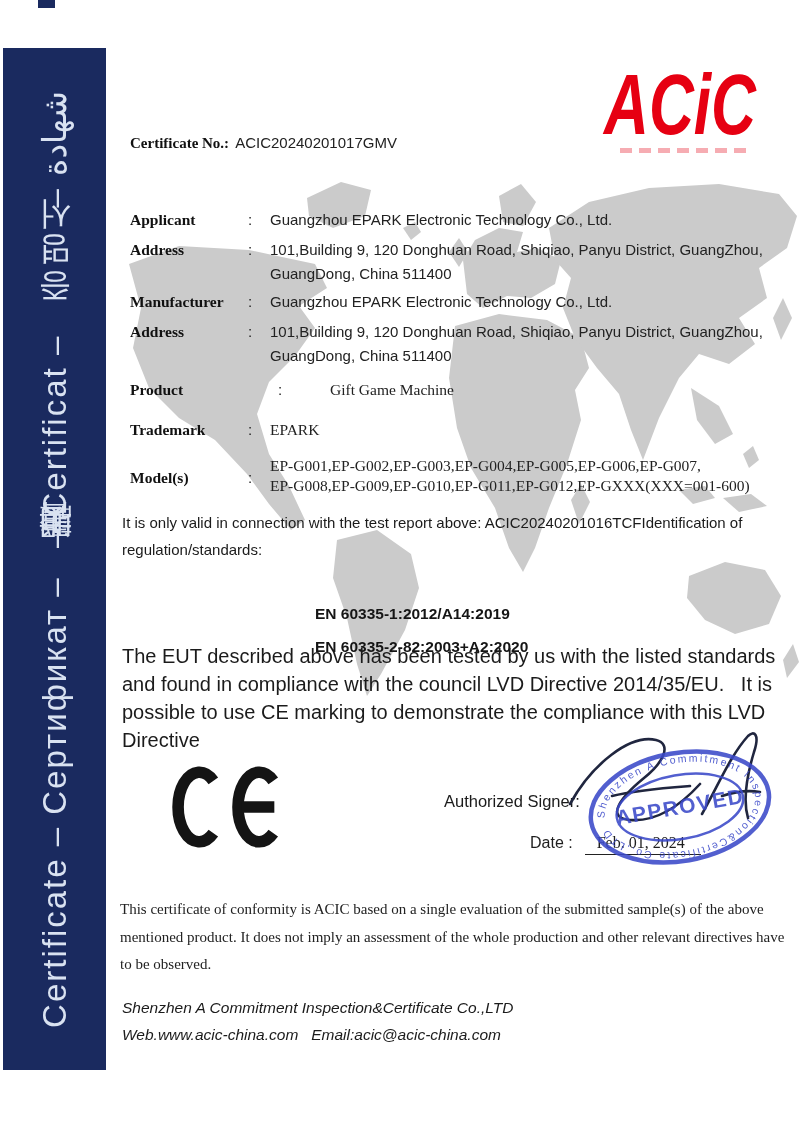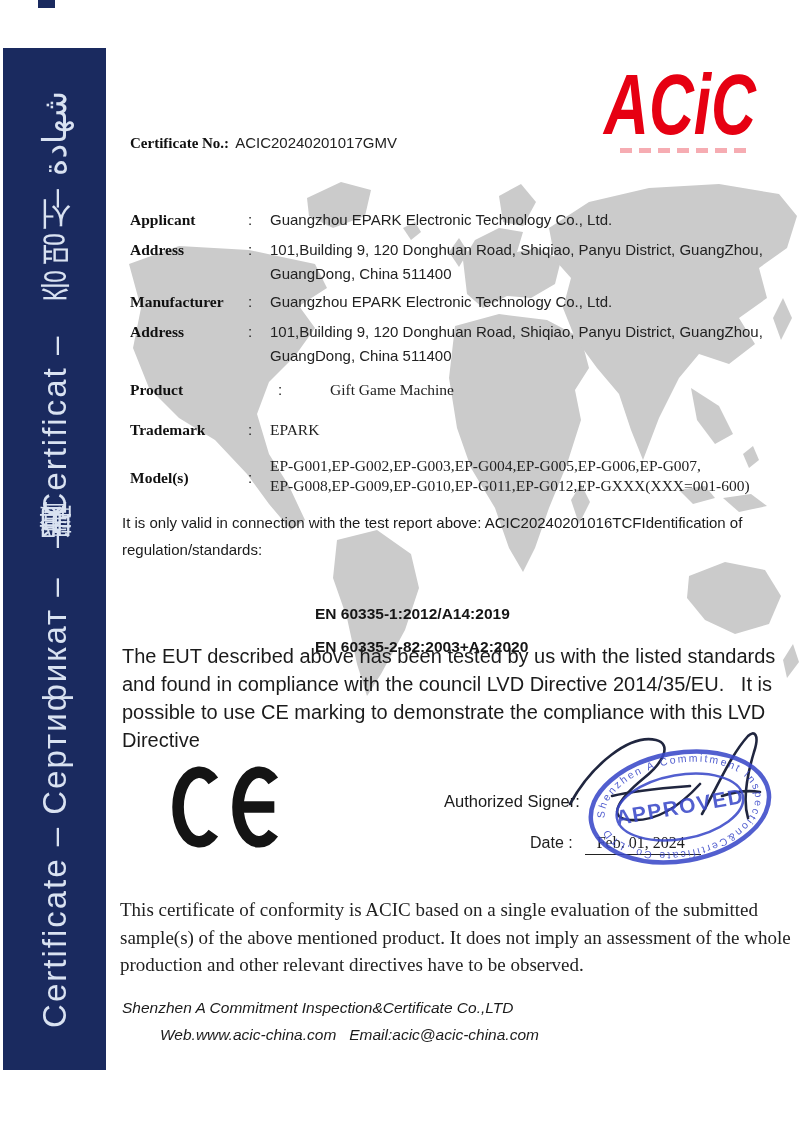--- a/index.html
+++ b/index.html
@@ -50,23 +50,23 @@
   .signer { position:absolute; left:444px; top:792px; font-size:16.5px; color:#1b1b1b; z-index:1; }
   .signature { position:absolute; left:552px; top:726px; width:215px; height:110px; z-index:3; }
   .stamp { position:absolute; left:580px; top:740px; width:200px; height:135px; z-index:4; transform:rotate(-10deg); opacity:0.88; }
   .date-row { position:absolute; left:530px; top:834px; font-size:16px; z-index:1; }
   .date-row .dval {
     font-family:"Liberation Serif", serif; margin-left:12px; display:inline-block;
     border-bottom:1.5px solid #222; padding:0 16px 2px 12px; min-width:100px;
   }
   
   .disclaimer { position:absolute; left:120px; top:896px; width:672px; z-index:1;
-    font-family:"Liberation Serif", serif; font-size:19px; line-height:27.5px; color:#222; }
+    font-family:"Liberation Serif", serif; font-size:15px; line-height:27.5px; color:#222; }
   .company { position:absolute; left:122px; top:994px; z-index:1; font-style:italic; font-size:15.5px; line-height:27px; color:#1b1b1b; }
-  .company .pre { white-space:pre;margin-left:38px; }
+  .company .pre { white-space:pre; }
   
   text { font-family:"Liberation Sans", sans-serif; }
 </style>
 </head>
 <body>
 
 <div class="page">
 
   <svg class="worldmap" viewBox="0 0 680 540" aria-hidden="true">
     <path d="M188 30 L222 14 L252 22 L246 48 L214 60 L190 48 Z"></path>

